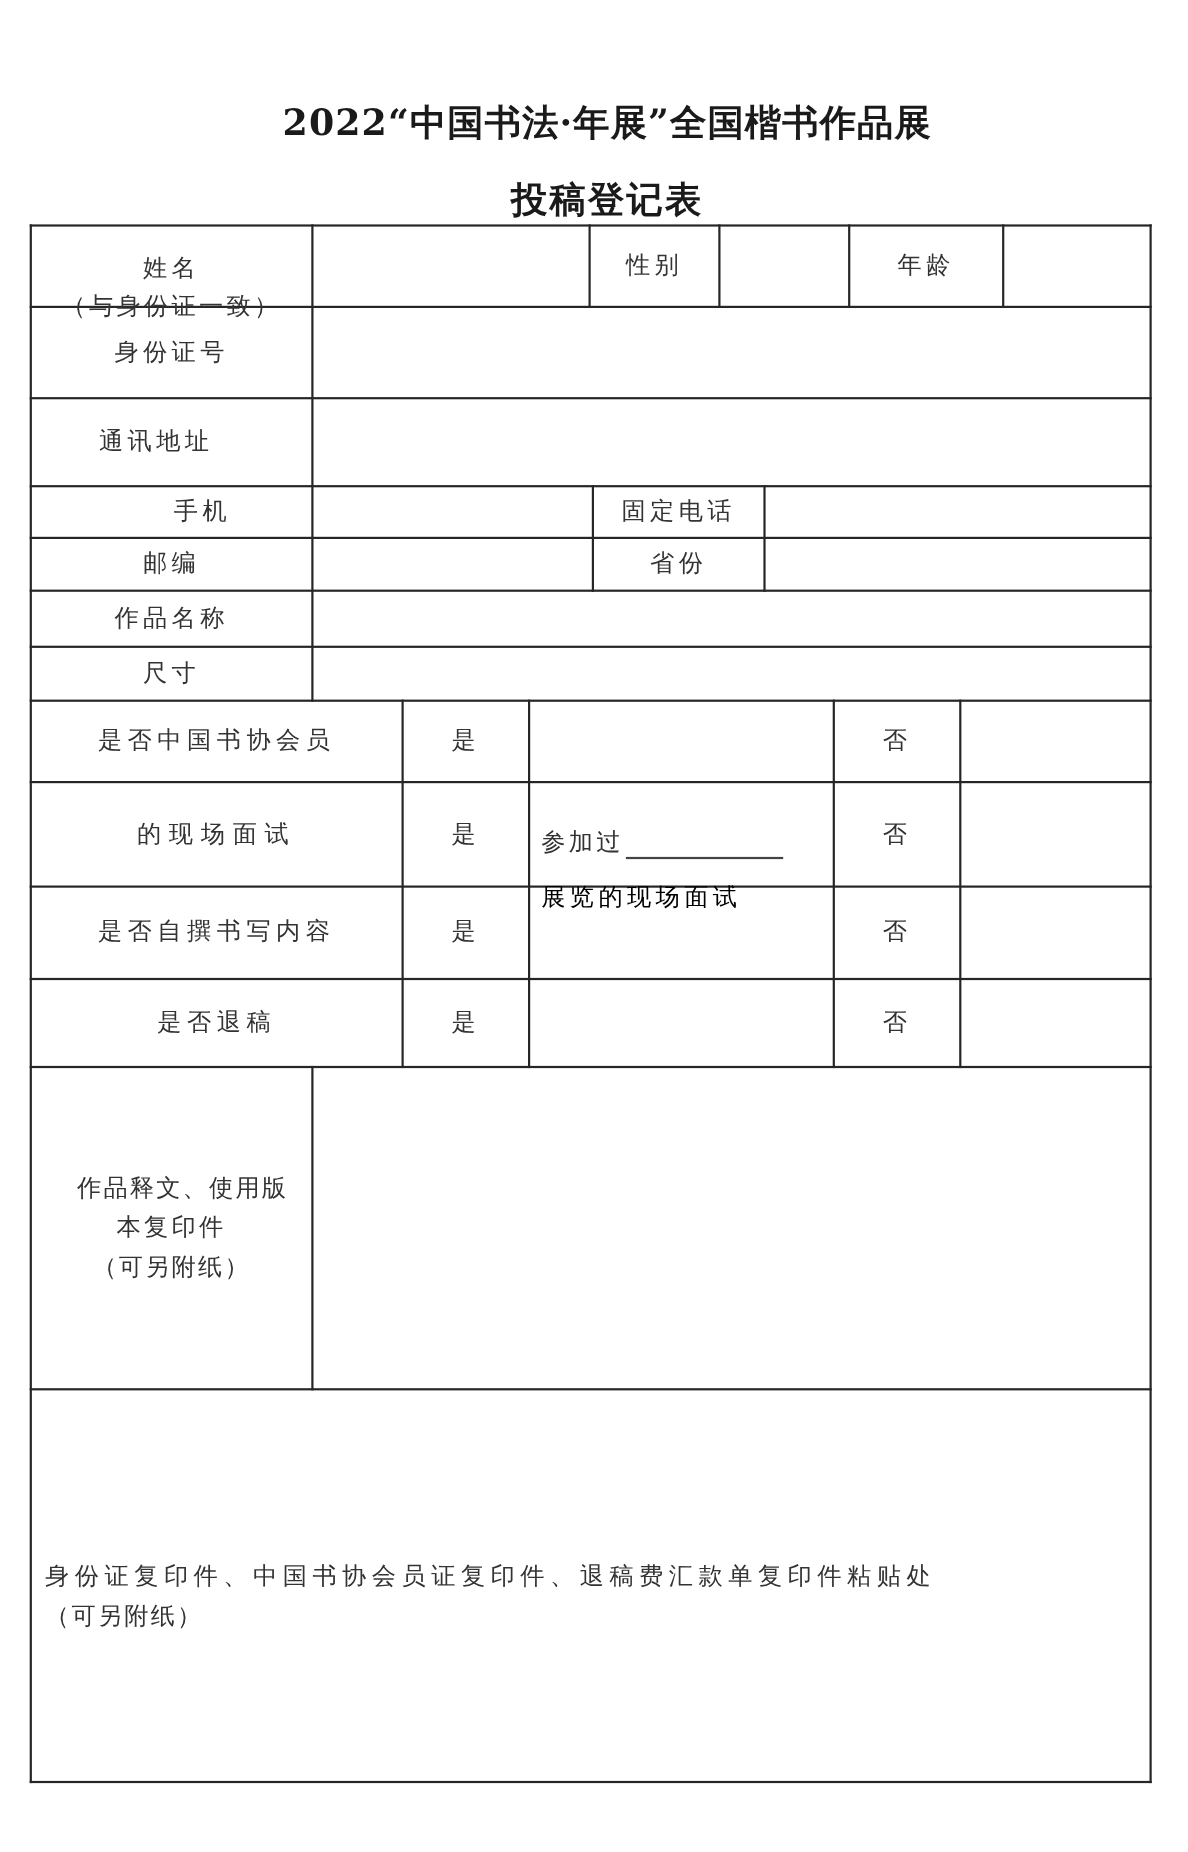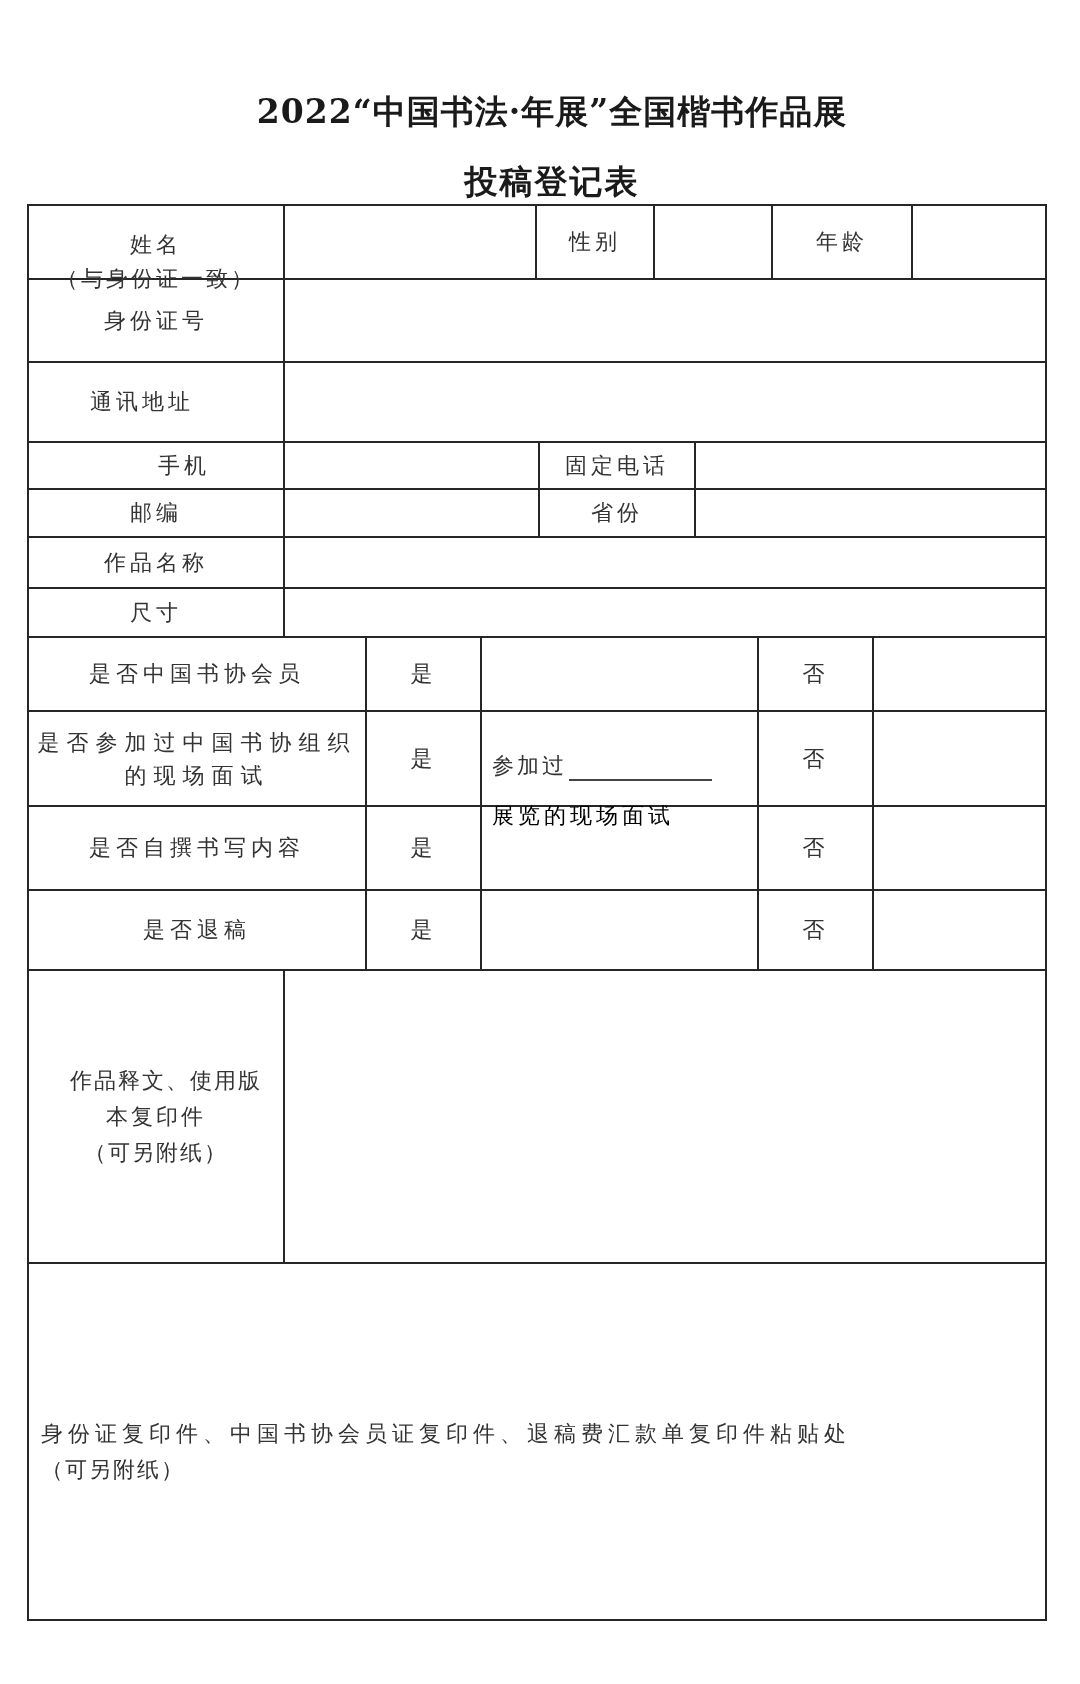--- a/index.html
+++ b/index.html
@@ -96,21 +96,20 @@
 <div class="field" style="left:285px;top:589px;width:760px;height:47px;"></div>
 
 <div class="cell" style="left:29px;top:638px;width:336px;height:72px;letter-spacing:5px;">是否中国书协会员</div>
 <div class="cell" style="left:367px;top:638px;width:113px;height:72px;">是</div>
 <div class="field" style="left:482px;top:638px;width:275px;height:72px;"></div>
 <div class="cell" style="left:759px;top:638px;width:113px;height:72px;">否</div>
 <div class="field" style="left:874px;top:638px;width:171px;height:72px;"></div>
 
 <div class="cell" style="left:29px;top:712px;width:336px;height:93px;">
   <div class="stack" style="line-height:33px;">
-    <span style="letter-spacing:7px;">是否参加过中国书协组织</span>
     <span style="letter-spacing:7px;">的现场面试</span>
   </div>
 </div>
 <div class="cell" style="left:367px;top:712px;width:113px;height:93px;">是</div>
 <div class="field" style="left:482px;top:712px;width:275px;height:93px;">
   <div style="position:absolute;left:10px;top:14px;font-size:22px;letter-spacing:3px;color:#333;white-space:nowrap;">
     <span>参加过</span><span class="underline"></span>
   </div>
   <div style="position:absolute;left:10px;top:64px;font-size:22px;letter-spacing:4px;color:#000000;white-space:nowrap;">展览的现场面试</div>
 </div>

